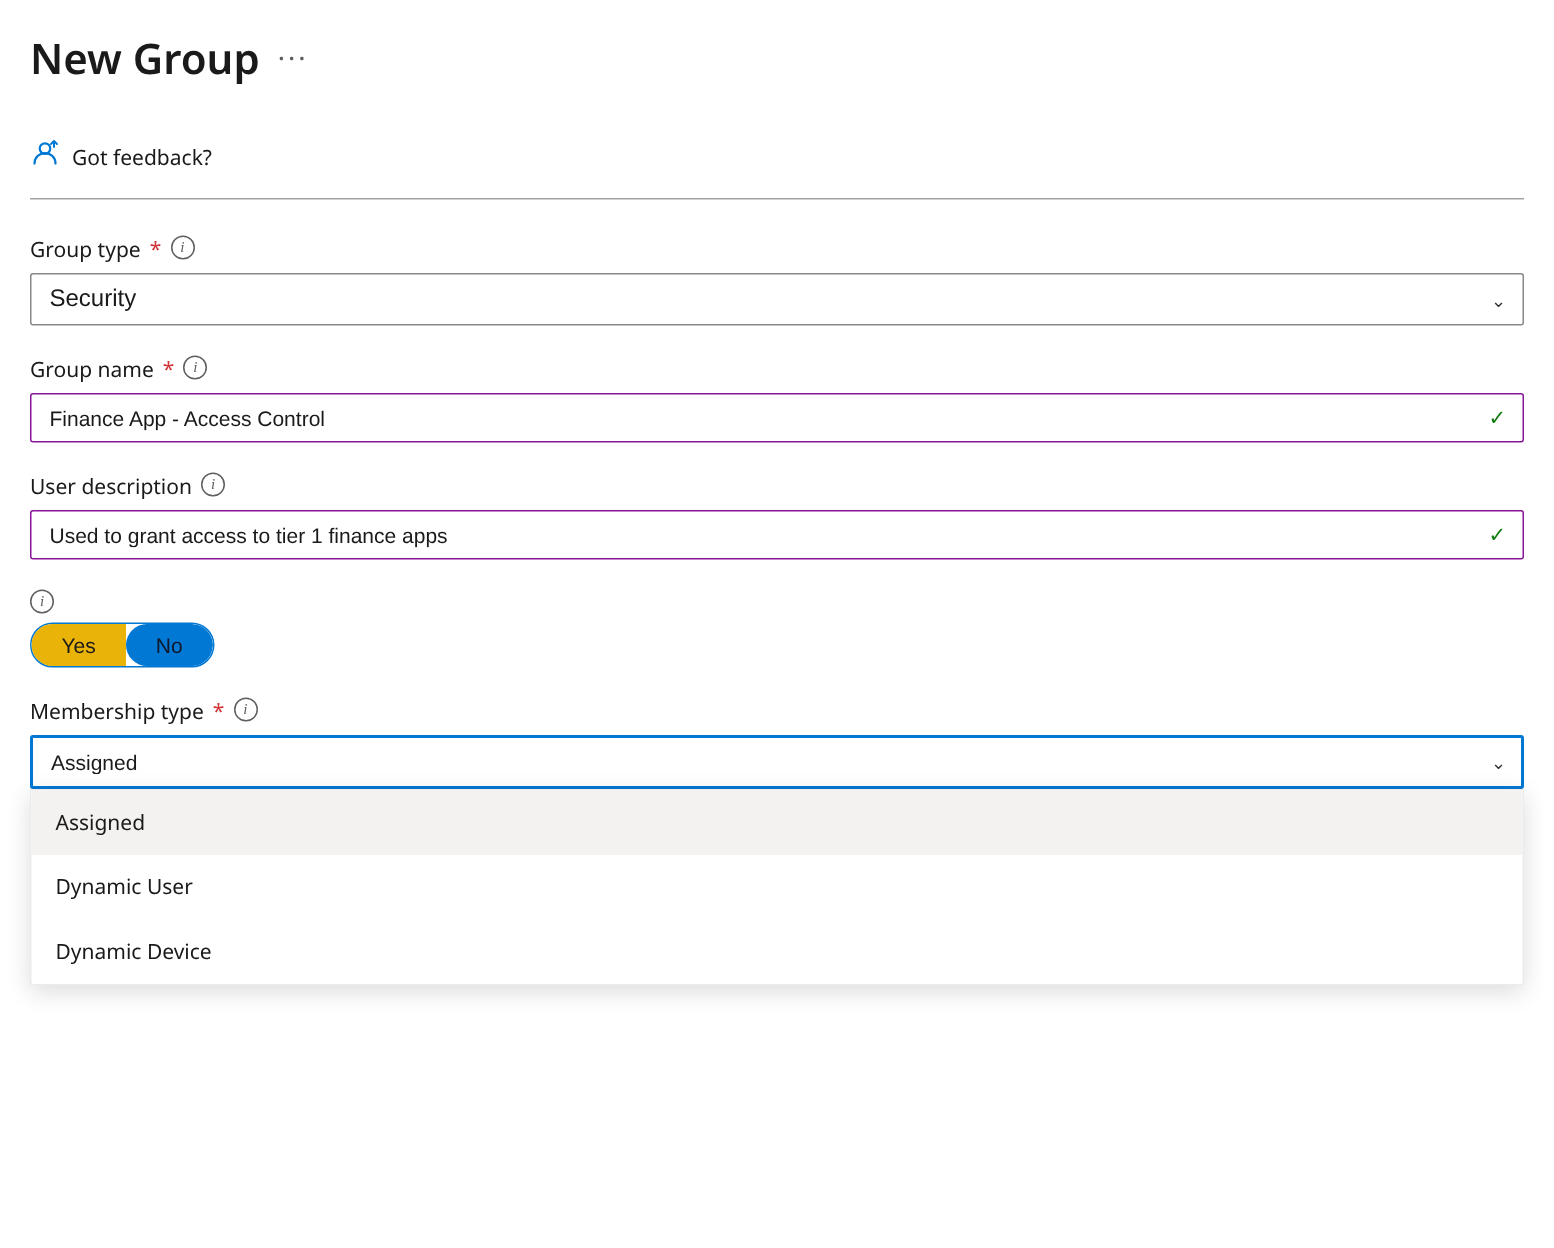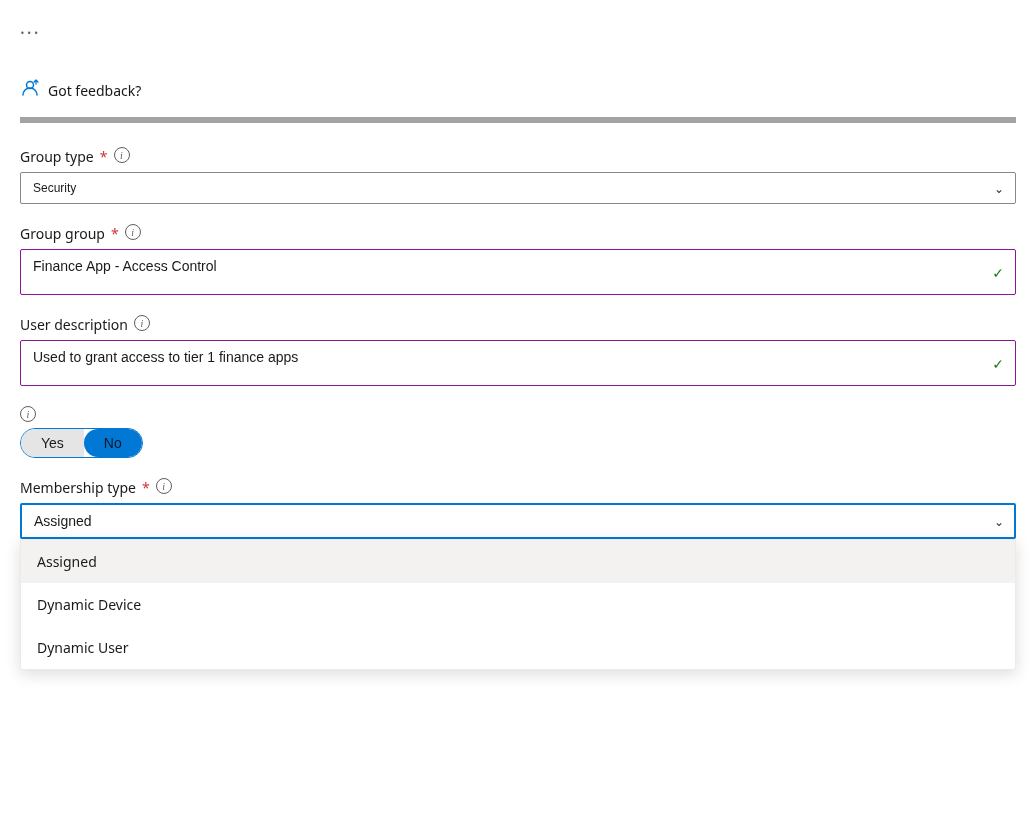--- a/index.html
+++ b/index.html
@@ -37,21 +37,21 @@
       font-size: 18px;
       cursor: pointer;
       letter-spacing: 2px;
     }
 
     .feedback-section {
       display: flex;
       align-items: center;
       gap: 8px;
       padding: 14px 0;
-      border-bottom: 6px solid #a3a3a3;
+      border-bottom: 1px solid #a3a3a3;
       margin-bottom: 24px;
     }
 
     .feedback-icon {
       color: #0078d4;
       font-size: 18px;
     }
 
     .feedback-link {
       color: #1a1a1a;
@@ -90,21 +90,21 @@
       cursor: pointer;
       font-style: italic;
       font-family: serif;
     }
 
     .form-select {
       width: 100%;
       padding: 8px 40px 8px 12px;
       border: 1px solid #8a8886;
       border-radius: 2px;
-      font-size: 12px;
+      font-size: 16px;
       background: #fff;
       appearance: none;
       -webkit-appearance: none;
       cursor: pointer;
       color: #1a1a1a;
       position: relative;
     }
 
     .select-wrapper {
       position: relative;
@@ -115,21 +115,21 @@
       right: 12px;
       top: 50%;
       transform: translateY(-50%);
       pointer-events: none;
       color: #323130;
       font-size: 12px;
     }
 
     .form-input {
       width: 100%;
-      padding: 8px 40px 20px 12px;
+      padding: 8px 40px 7px 12px;
       border: 1px solid;
       border-radius: 2px;
       font-size: 14px;
       color: #1a1a1a;
       outline: none;
     }
 
     .form-input.valid {
       border-color: #881798;
     }
@@ -158,21 +158,21 @@
       border: 1.5px solid #0078d4;
       border-radius: 20px;
       overflow: hidden;
       width: fit-content;
     }
 
     .toggle-option {
       padding: 6px 20px;
       font-size: 14px;
       cursor: pointer;
-      background: #e5e5e5;
+      background: #eab308;
       color: #1a1a1a;
       border: none;
       outline: none;
     }
 
     .toggle-option.active {
       background: #0078d4;
       color: #0f172a;
       border-radius: 18px;
     }
@@ -240,20 +240,21 @@
       margin-top: 60px;
       padding-left: 4px;
     }
   </style>
 </head>
 <body>
 
 <div class="page-container">
 
   <div class="page-header">
+    <h1 class="page-title">New Group</h1>
     <span class="more-options">···</span>
   </div>
 
   <div class="feedback-section">
     <span class="feedback-icon">
       <svg width="20" height="20" viewBox="0 0 20 20" fill="none" xmlns="http://www.w3.org/2000/svg">
         <circle cx="10" cy="7" r="3.5" stroke="#0078d4" stroke-width="1.5"></circle>
         <path d="M3 17c0-3.866 3.134-7 7-7s7 3.134 7 7" stroke="#0078d4" stroke-width="1.5" stroke-linecap="round"></path>
         <path d="M14 4l2-2m0 0l2 2m-2-2v4" stroke="#0078d4" stroke-width="1.3" stroke-linecap="round" stroke-linejoin="round"></path>
       </svg>
@@ -271,21 +272,21 @@
       <select class="form-select">
         <option>Security</option>
         <option>Microsoft 365</option>
       </select>
       <span class="chevron-down">⌄</span>
     </div>
   </div>
 
   <div class="form-section">
     <div class="form-label">
-      <span>Group group</span>
+      <span>Group name</span>
       <span class="required-star">*</span>
       <span class="info-icon">i</span>
     </div>
     <div class="input-wrapper">
       <input type="text" class="form-input valid" value="Finance App - Access Control" style="">
       <span class="check-icon">✓</span>
     </div>
   </div>
 
   <div class="form-section">
@@ -319,21 +320,21 @@
       <select class="membership-select">
         <option>Assigned</option>
         <option>Dynamic User</option>
         <option>Dynamic Device</option>
       </select>
       <span class="chevron-down">⌄</span>
 
       
       <div class="dropdown-menu">
         <div class="dropdown-item selected">Assigned</div>
+        <div class="dropdown-item">Dynamic User</div>
         <div class="dropdown-item">Dynamic Device</div>
-        <div class="dropdown-item">Dynamic User</div>
       </div>
     </div>
   </div>
 
   <a class="no-members-link">No members selected</a>
 
 </div>
 
 </body></html>

